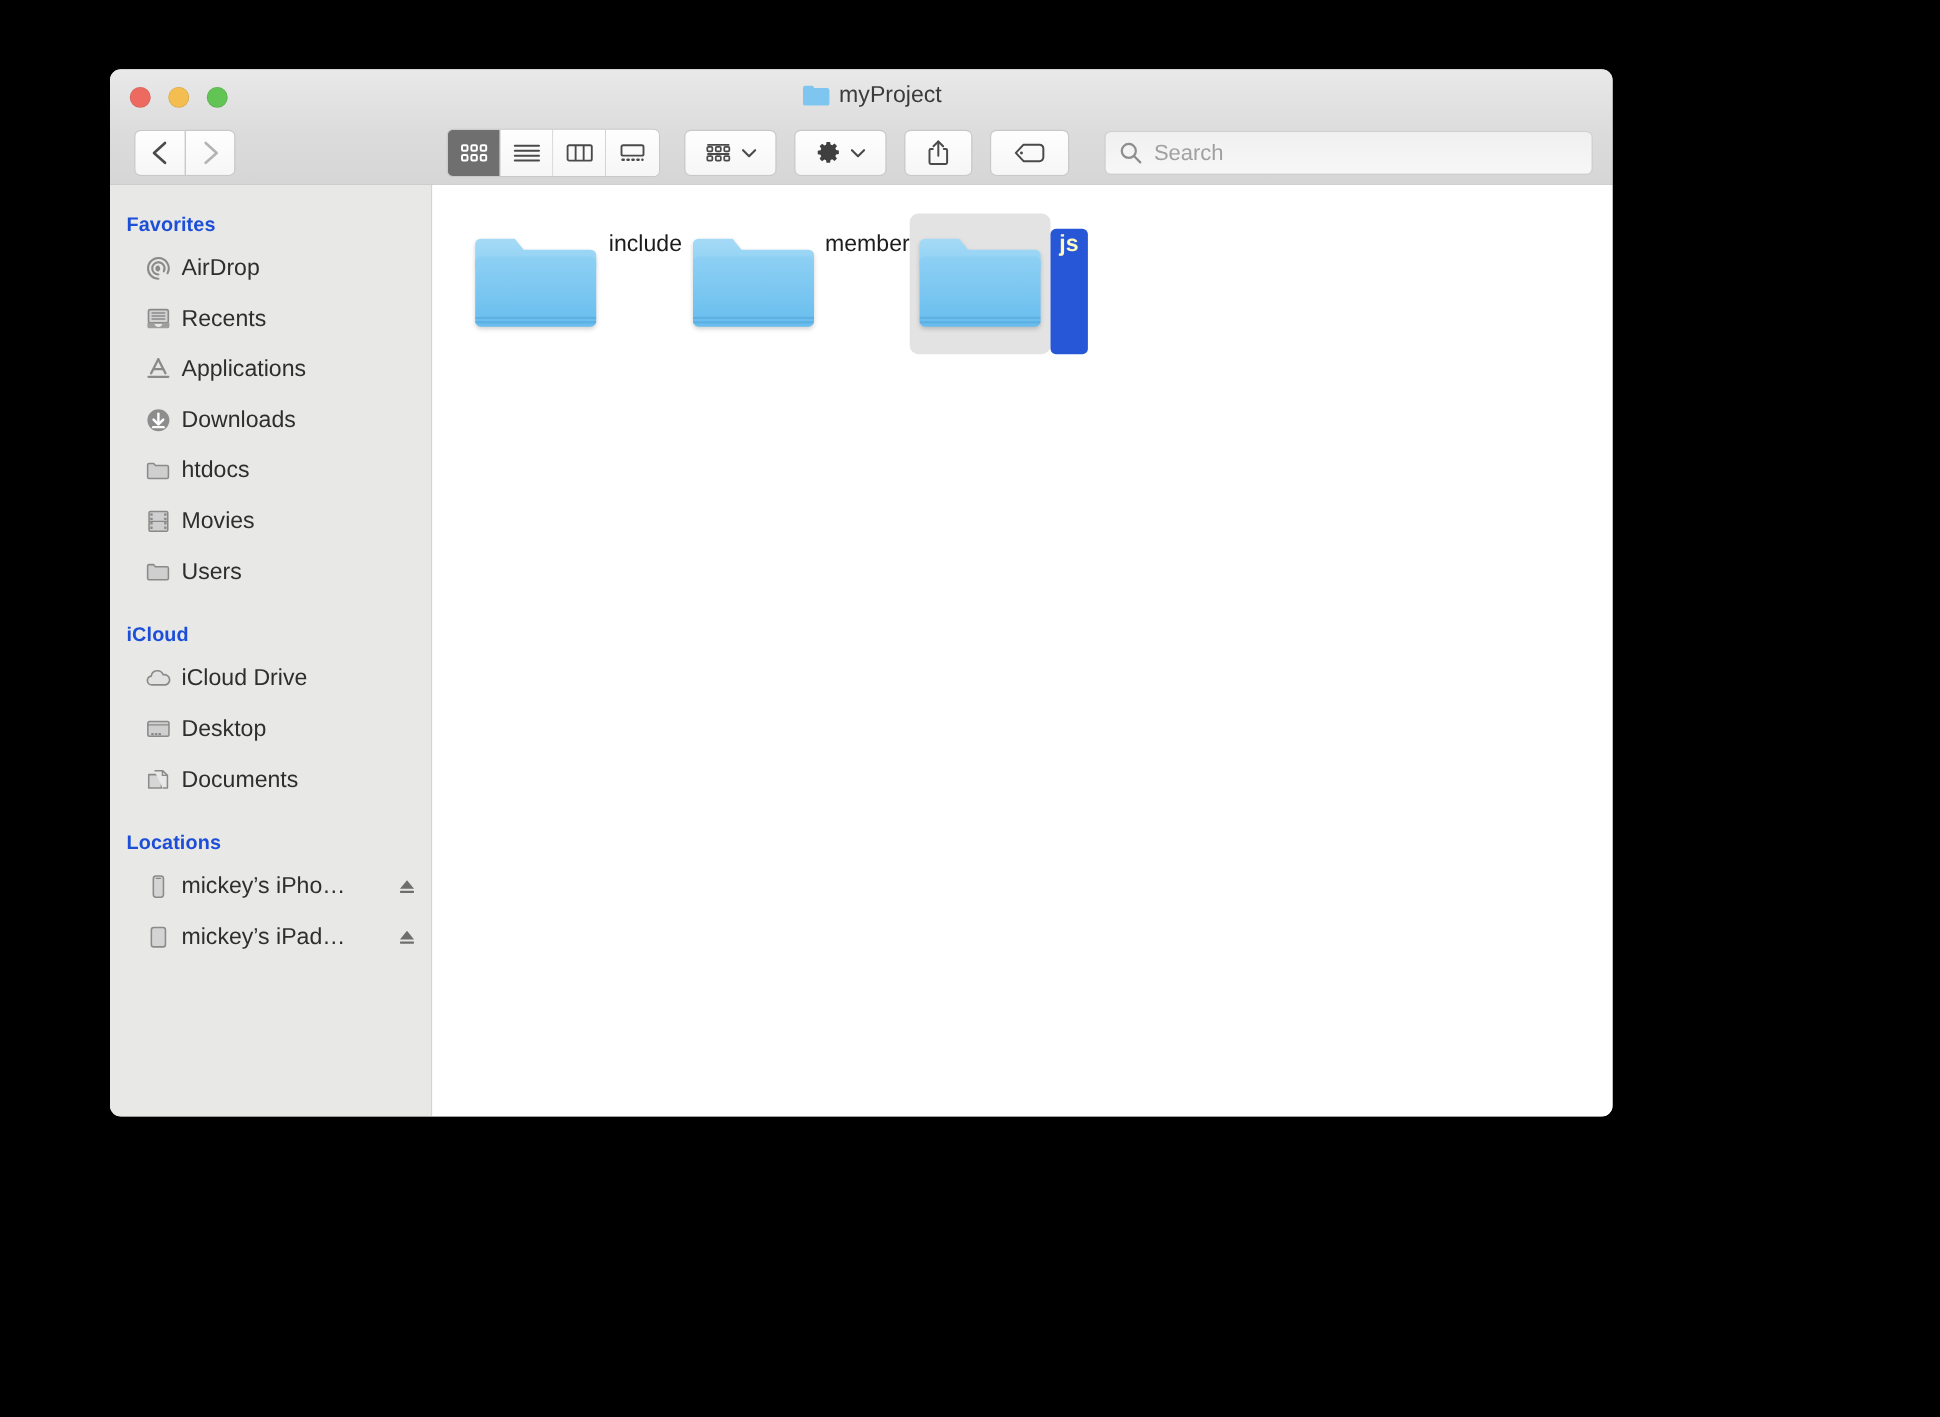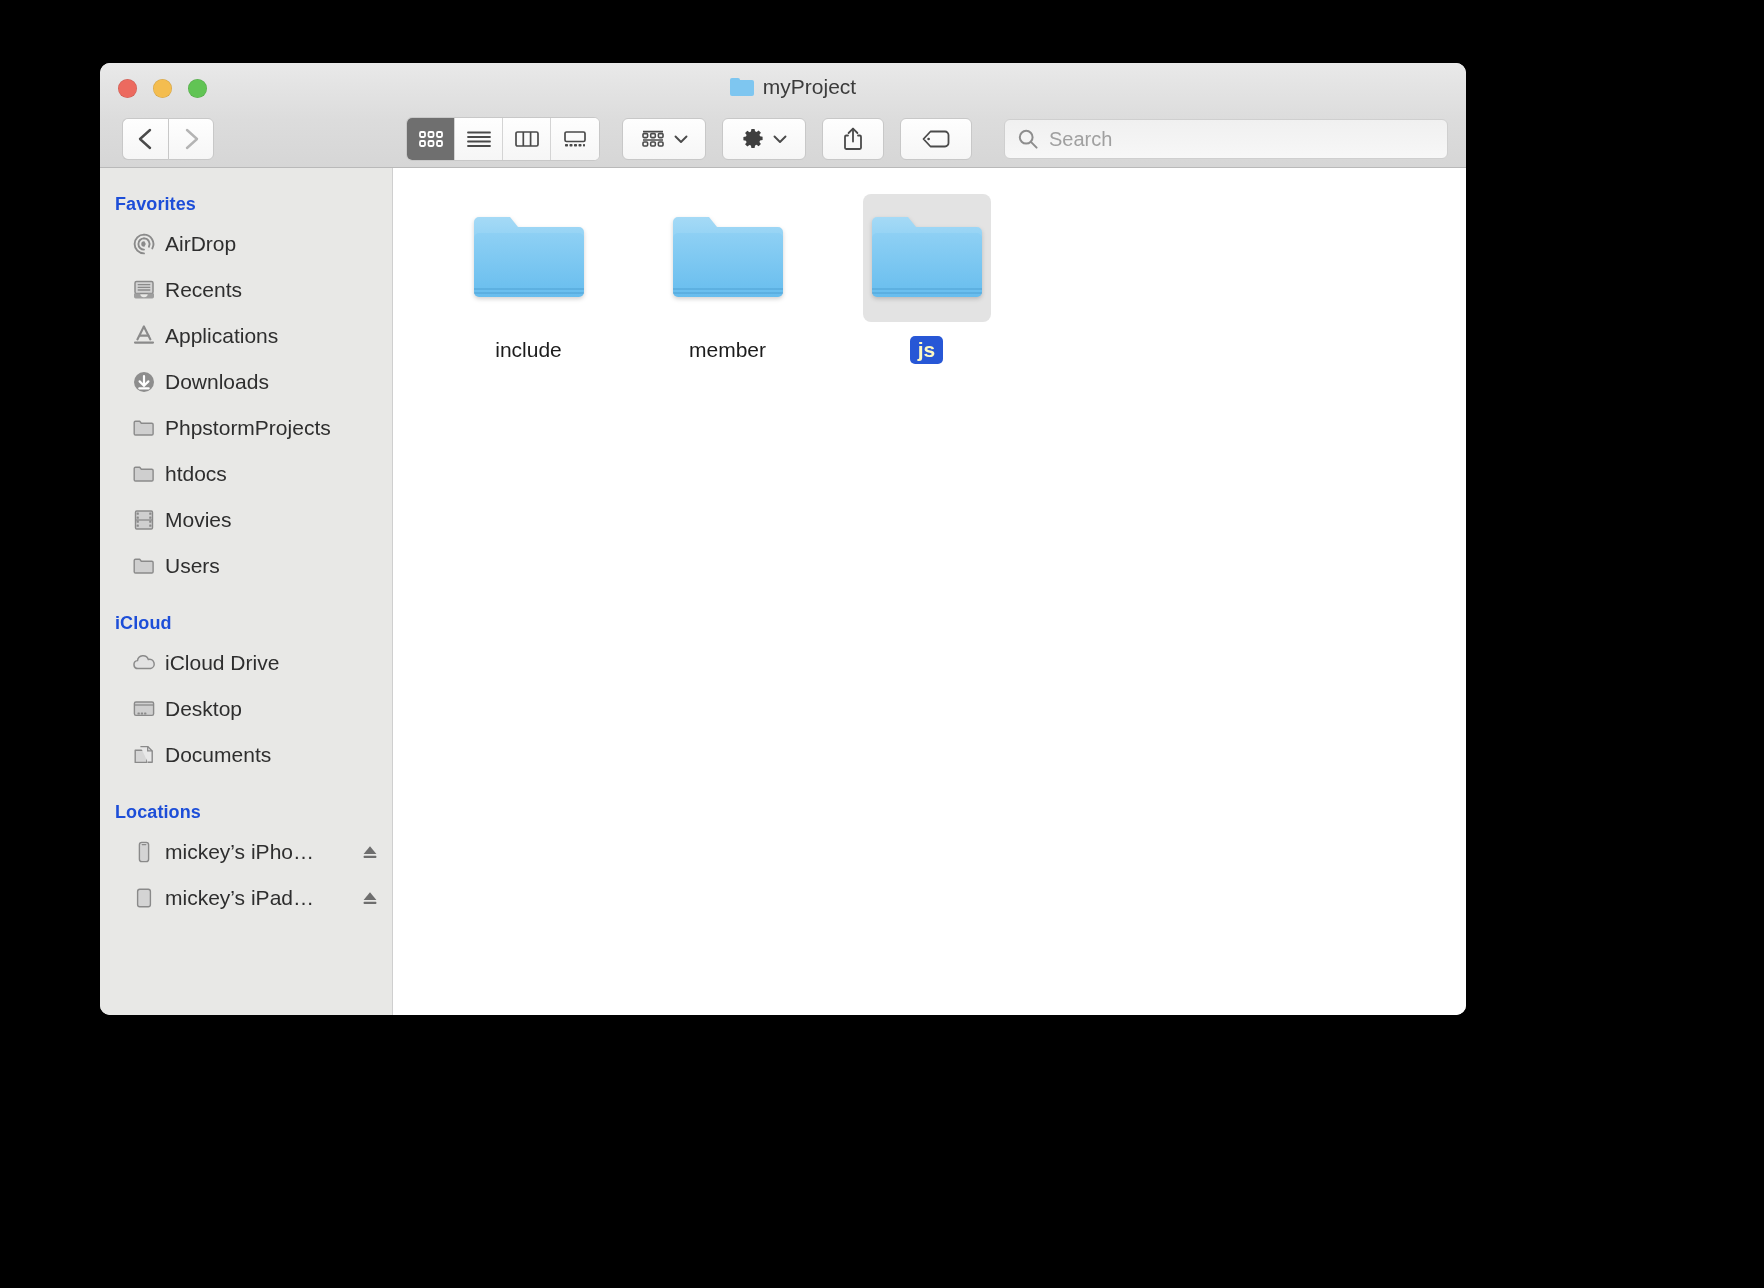--- a/index.html
+++ b/index.html
@@ -143,21 +143,21 @@
   
   .content{
     flex:1; background:#ffffff; position:relative;
     padding:18px 0 0 36px;
   }
   .icon-grid{
     display:flex; flex-wrap:wrap; align-content:flex-start;
   }
   .grid-item{
     width:199px;
-    display:flex; flex-direction:column; align-items:center;
+    display:flex; flex-direction:row; 
     padding-top:8px;
     cursor:default;
   }
   .icon-wrap{
     width:128px; height:128px;
     display:flex; align-items:center; justify-content:center;
     border-radius:8px;
   }
   .grid-item.selected .icon-wrap{ background:#e3e3e3; }
   .item-label{
@@ -368,28 +368,20 @@
               <line x1="13" y1="7" x2="13" y2="16.5"></line>
               <polyline points="8.6,12.4 13,16.8 17.4,12.4"></polyline>
               <line x1="8.3" y1="19.3" x2="17.7" y2="19.3"></line>
             </g>
           </svg>
         </span>
         <span class="sb-label">Downloads</span>
       </div>
 
 
-      <div class="sb-item">
-        <span class="sb-icon">
-          <svg width="26" height="26" viewBox="0 0 26 26">
-            <path d="M3.2 7.6a1.3 1.3 0 011.3-1.3h4.2l1.6 1.9h10.5a1.3 1.3 0 011.3 1.3v9.2a1.3 1.3 0 01-1.3 1.3H4.5a1.3 1.3 0 01-1.3-1.3z" fill="#cfcfcf" stroke="#8a8a8a" stroke-width="1.4" stroke-linejoin="round"></path>
-          </svg>
-        </span>
-        <span class="sb-label">PhpstormProjects</span>
-      </div>
 
       <div class="sb-item">
         <span class="sb-icon">
           <svg width="26" height="26" viewBox="0 0 26 26">
             <path d="M3.2 7.6a1.3 1.3 0 011.3-1.3h4.2l1.6 1.9h10.5a1.3 1.3 0 011.3 1.3v9.2a1.3 1.3 0 01-1.3 1.3H4.5a1.3 1.3 0 01-1.3-1.3z" fill="#cfcfcf" stroke="#8a8a8a" stroke-width="1.4" stroke-linejoin="round"></path>
           </svg>
         </span>
         <span class="sb-label">htdocs</span>
       </div>
 

